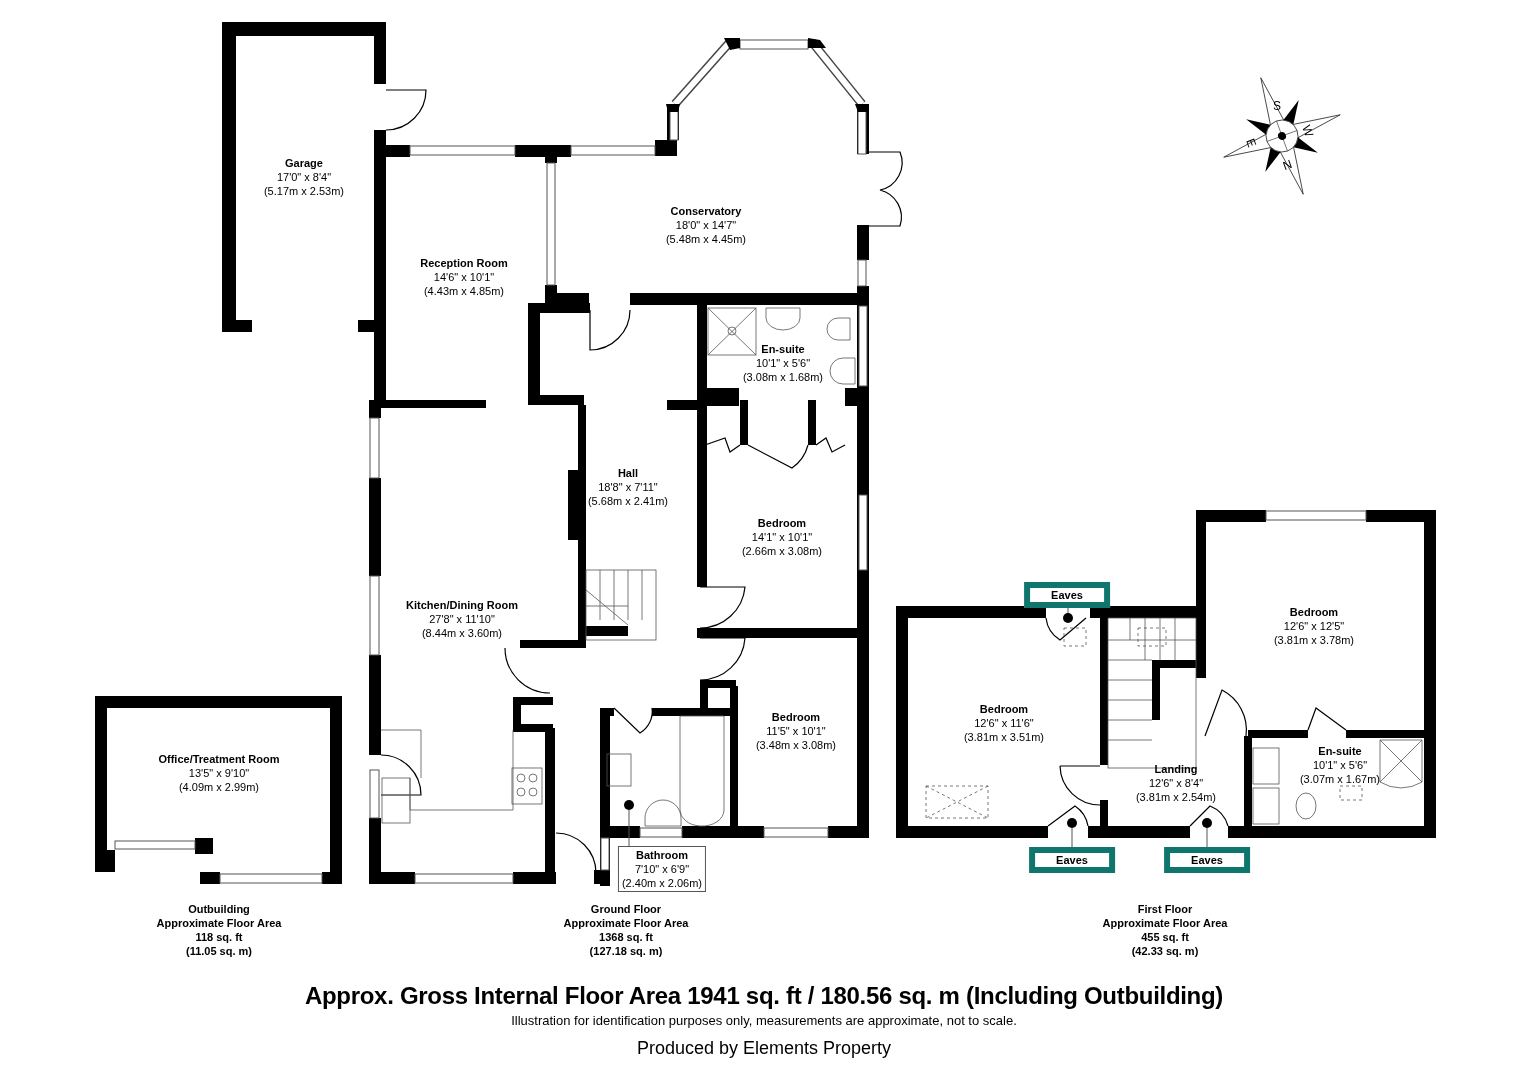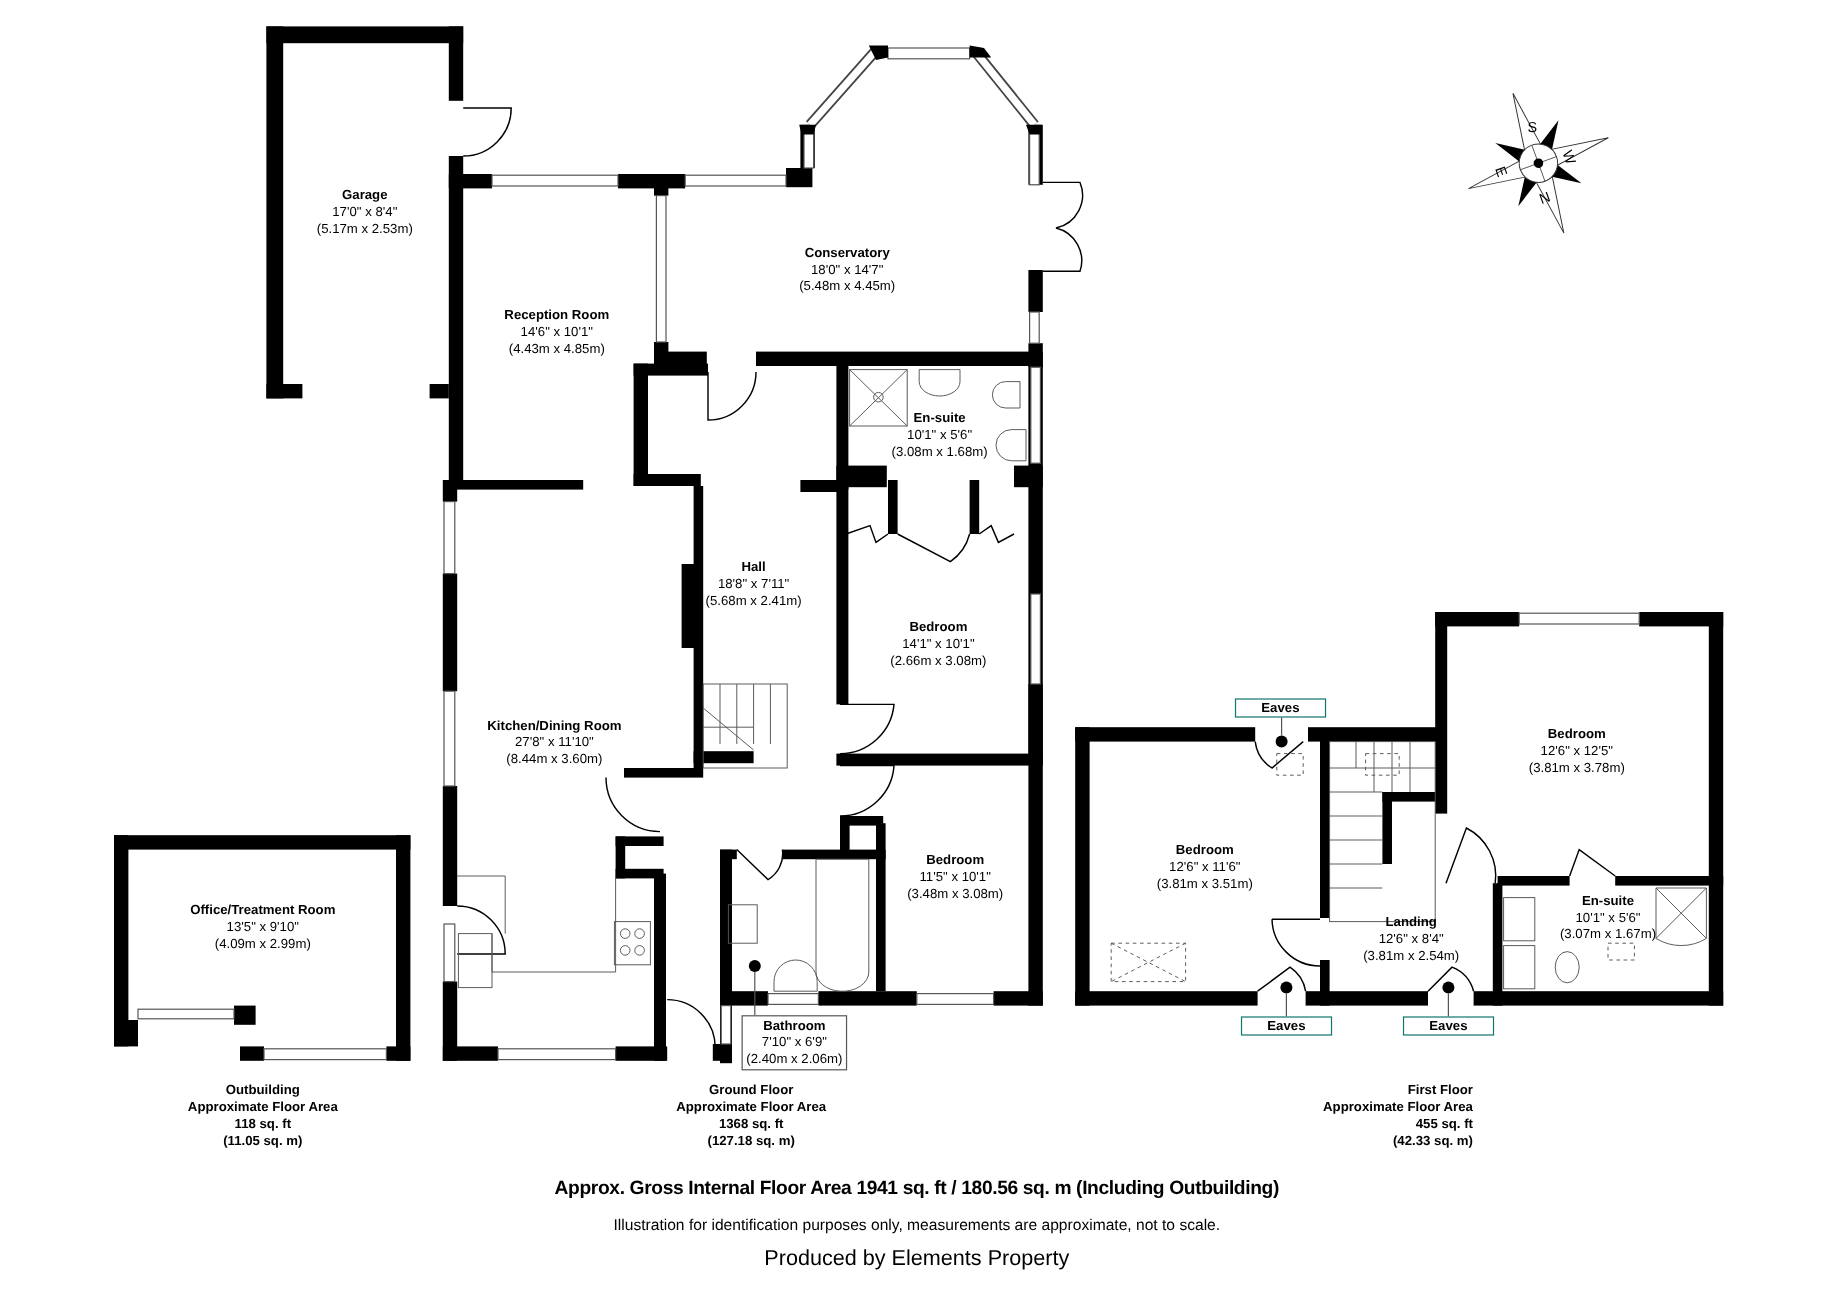--- a/index.html
+++ b/index.html
@@ -2,25 +2,25 @@
 <html><head>
 <meta charset="utf-8">
 <style>
   html,body{margin:0;padding:0;background:#fff;}
   body{width:1528px;height:1080px;position:relative;overflow:hidden;font-family:"Liberation Sans",sans-serif;color:#000;}
   #plan{position:absolute;left:0;top:0;width:1528px;height:1080px;}
   .lbl{position:absolute;text-align:center;transform:translateX(-50%);white-space:nowrap;line-height:14px;}
   .lbl .t{font-weight:bold;font-size:11px;display:block;}
   .lbl .d{font-size:11px;display:block;}
   .boxlbl{border:1px solid #555;background:#fff;padding:1px 3px;}
-  .eaves{position:absolute;transform:translateX(-50%);font-size:11px;font-weight:bold;border:1px solid #0f766e;background:#fff;padding:0 21px;line-height:14px;}
+  .eaves{position:absolute;transform:translateX(-50%);font-size:11px;font-weight:bold;border:6px solid #0f766e;background:#fff;padding:0 21px;line-height:14px;}
   .area{position:absolute;transform:translateX(-50%);text-align:center;font-weight:bold;font-size:11px;line-height:14px;white-space:nowrap;}
   .area span{display:block;}
   .foot{position:absolute;left:0;width:1528px;text-align:center;}
-  .gross{top:982px;font-size:16px;font-weight:bold;letter-spacing:-0.3px;}
+  .gross{top:982px;font-size:24px;font-weight:bold;letter-spacing:-0.3px;}
   .disc{top:1013px;font-size:13px;}
   .prod{top:1038px;font-size:18px;}
 </style>
 </head>
 <body>
 
 <svg id="plan" viewBox="0 0 1528 1080" xmlns="http://www.w3.org/2000/svg">
   <g fill="#000" stroke="none">
 
     <rect x="222" y="22" width="14" height="310"></rect>
@@ -338,21 +338,21 @@
     <span>Approximate Floor Area</span>
     <span>118 sq. ft</span>
     <span>(11.05 sq. m)</span>
 </div>
 <div class="area" style="left:626px;top:902px;">
   <span>Ground Floor</span>
     <span>Approximate Floor Area</span>
     <span>1368 sq. ft</span>
     <span>(127.18 sq. m)</span>
 </div>
-<div class="area" style="left:1165px;top:902px;text-align:right;">
+<div class="area" style="left:1165px;top:902px;">
   <span>First Floor</span>
     <span>Approximate Floor Area</span>
     <span>455 sq. ft</span>
     <span>(42.33 sq. m)</span>
 </div>
 
 <div class="foot gross">Approx. Gross Internal Floor Area 1941 sq. ft / 180.56 sq. m (Including Outbuilding)</div>
 <div class="foot disc">Illustration for identification purposes only, measurements are approximate, not to scale.</div>
 <div class="foot prod">Produced by Elements Property</div>
 

